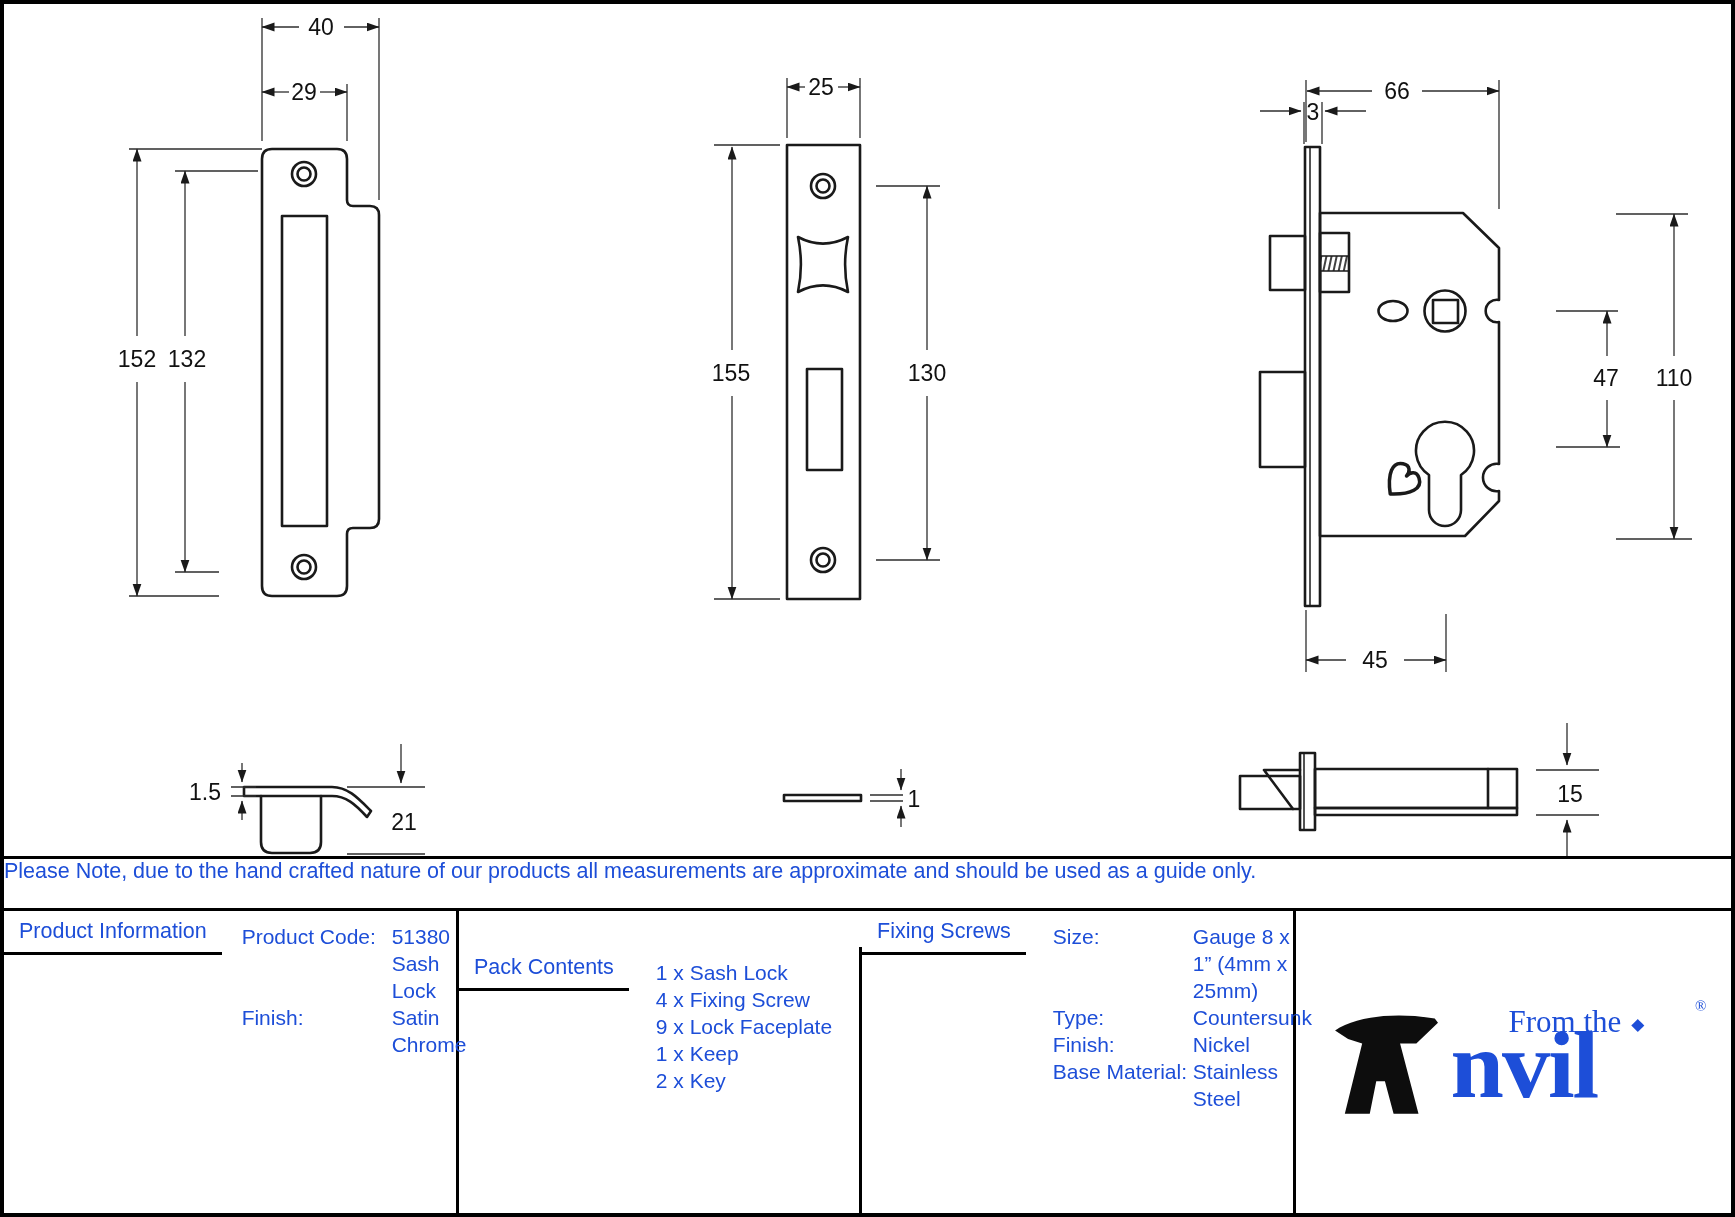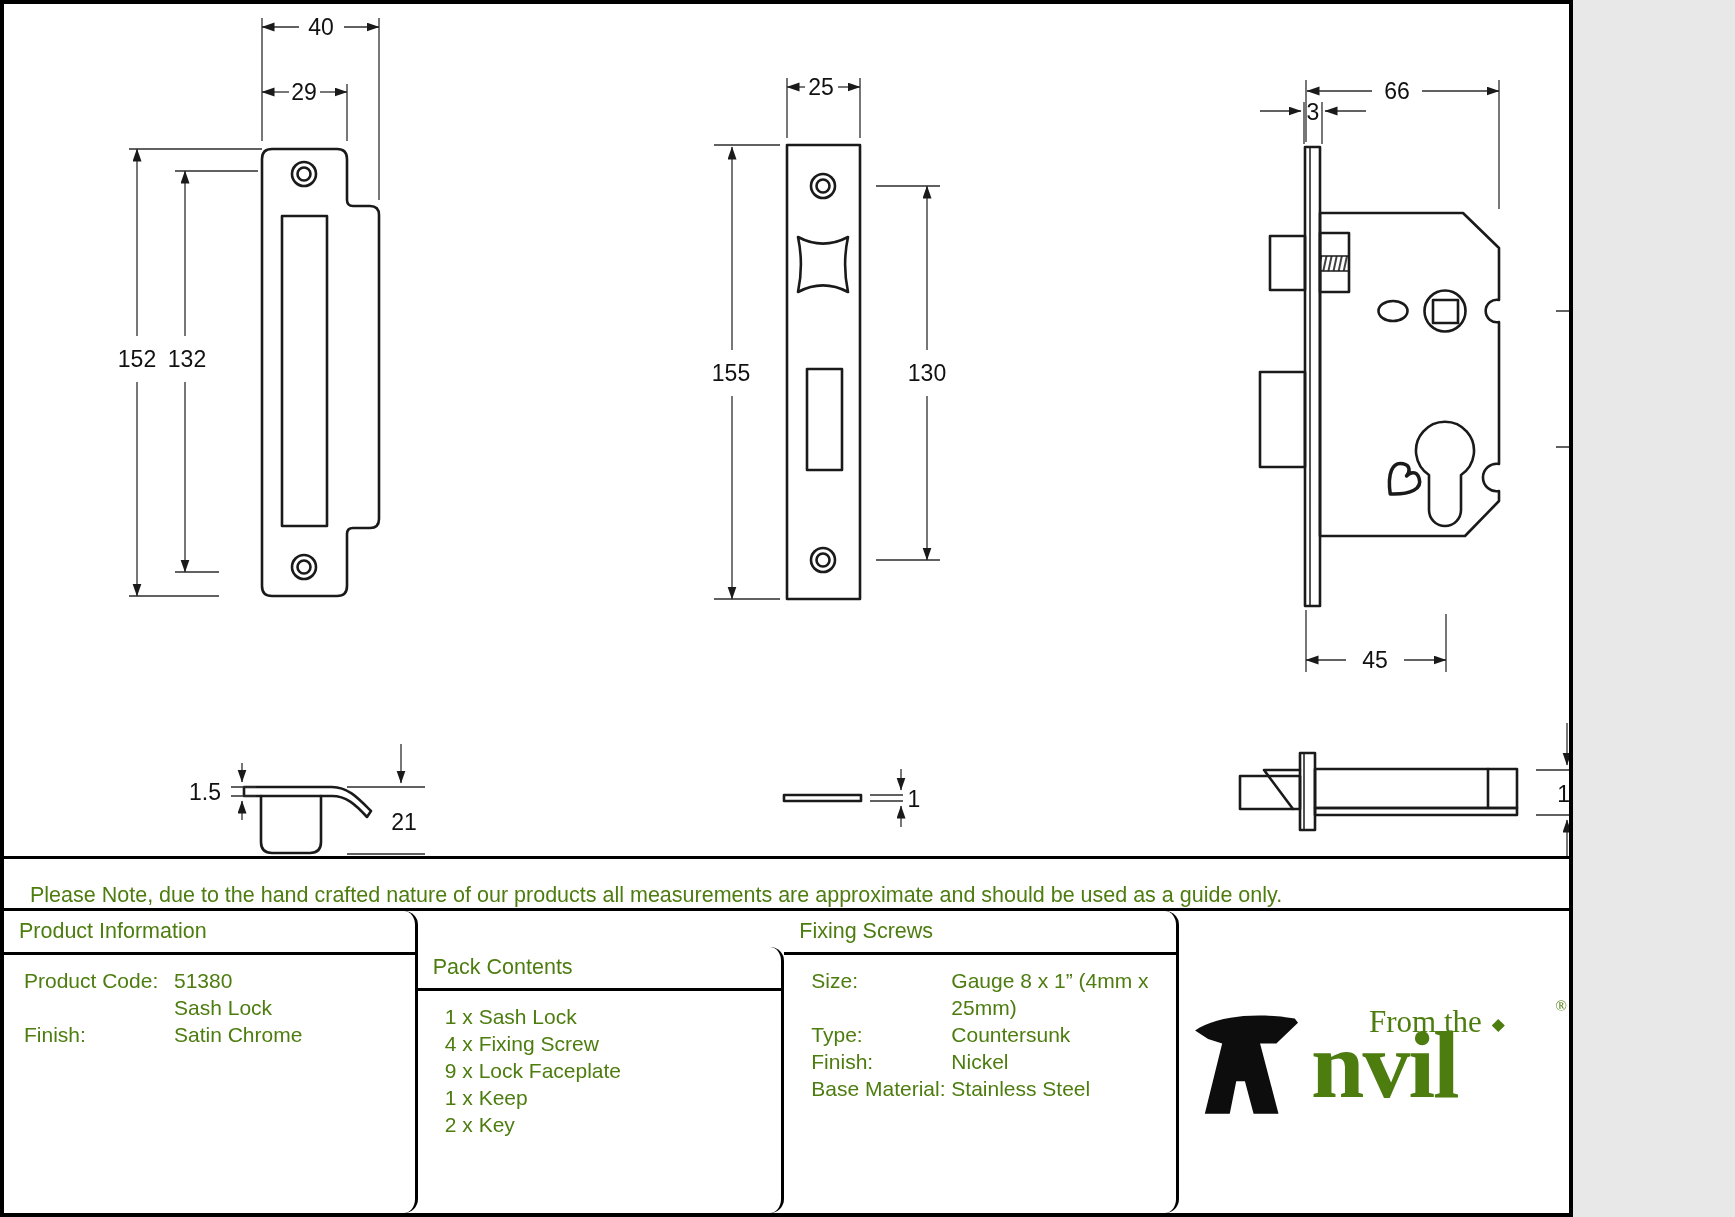--- a/index.html
+++ b/index.html
@@ -1,32 +1,32 @@
 <!DOCTYPE html>
 <html><head>
 <meta charset="utf-8">
 <style>
   html,body{margin:0;padding:0;background:#e8e8e8;}
   .sheet{
-    position:relative;width:1573px;height:1217px;background:#fff;
+    position:relative;width:1735px;height:1217px;background:#fff;
     border:4px solid #000;box-sizing:border-box;
-    font-family:"Liberation Sans",sans-serif;color:#4d7c0f;overflow:hidden;
+    font-family:"Liberation Sans",sans-serif;color:#1d4ed8;overflow:hidden;
   }
   svg text{font-family:"Liberation Sans",sans-serif;fill:#111;}
   .outline{fill:none;stroke:#1a1a1a;stroke-width:2.6;stroke-linejoin:round;stroke-linecap:round;}
   .outline-thin{fill:none;stroke:#1a1a1a;stroke-width:1.5;}
   .dim{fill:none;stroke:#2e2e2e;stroke-width:1.3;}
   .dimtext{font-size:23px;}
   .bottom-block{position:absolute;left:0;right:0;top:852px;bottom:0;display:flex;flex-direction:column;}
   .note-row{
     border-top:3px solid #000;border-bottom:3px solid #000;height:49px;
-    display:flex;align-items:flex-end;padding:0 26px;font-size:21.5px;flex:none;box-sizing:content-box;
+    display:flex;align-items:flex-start;padding:0 0;font-size:21.5px;flex:none;box-sizing:content-box;
   }
   .info-table{flex:1;display:flex;align-items:stretch;}
-  .col{box-sizing:border-box;display:flex;flex-direction:column;border-radius:14px;}
+  .col{box-sizing:border-box;display:flex;flex-direction:row;}
   .col1{width:455px;border-right:3px solid #000;}
   .col2{width:403px;border-right:3px solid #000;margin-top:36px;}
   .col3{width:434px;border-right:3px solid #000;}
   .col4{flex:1;display:flex;align-items:center;justify-content:center;}
   .col-header{height:41px;border-bottom:3px solid #000;display:flex;align-items:center;padding:0 15px;font-size:21.5px;flex:none;}
   .col-body{padding:12px 0 0 0;font-size:21px;}
   .kv-row{display:flex;line-height:27px;}
   .kv-row .k{flex:none;padding-left:20px;width:150px;}
   .col3 .kv-row .k{padding-left:27px;width:140px;}
   .kv-row .v{flex:1;}

